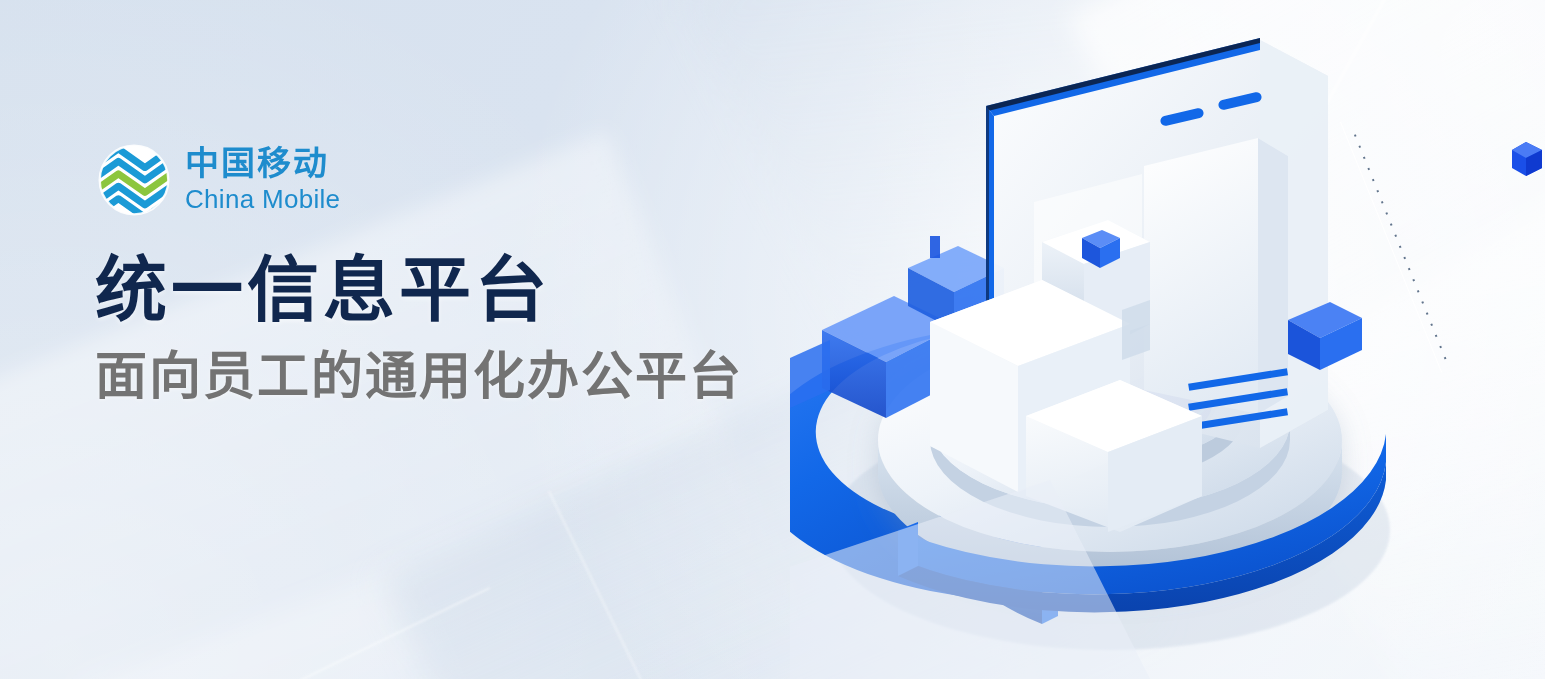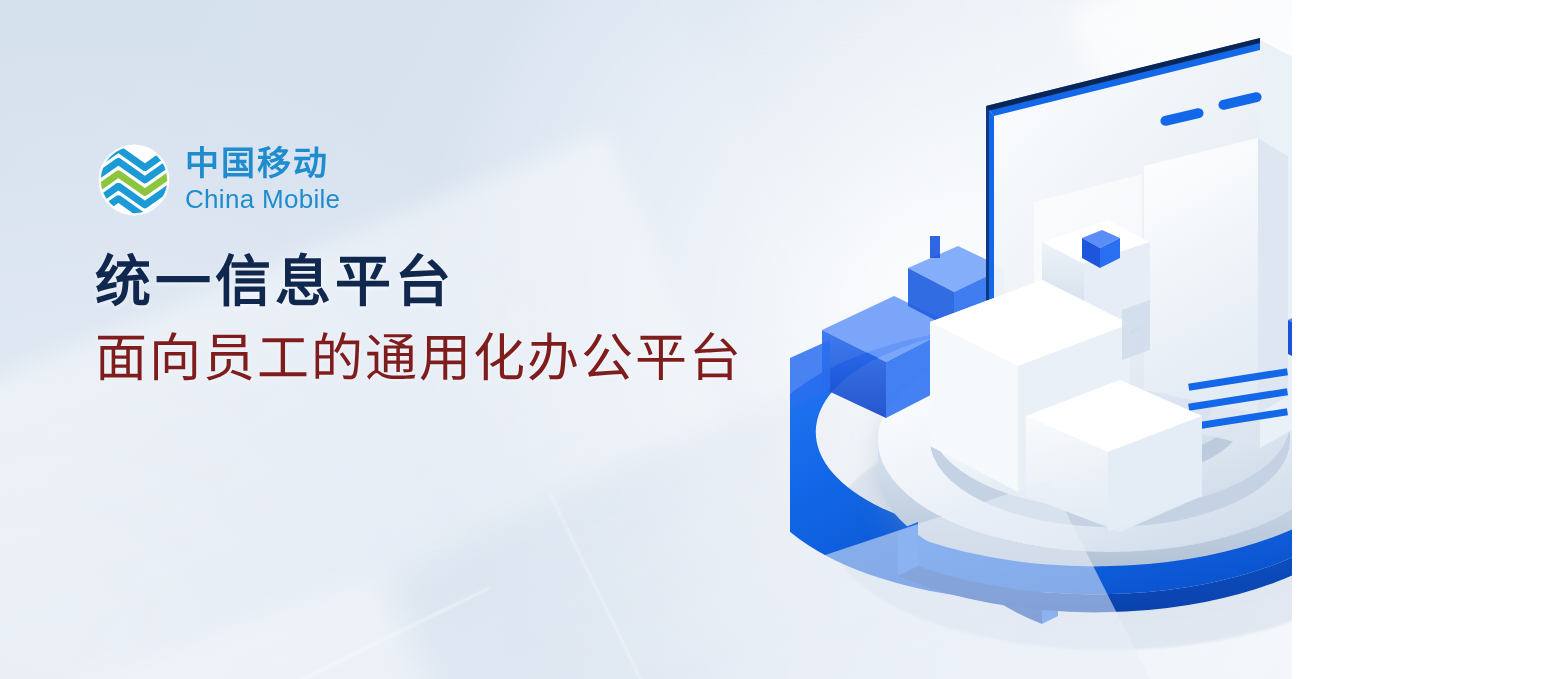--- a/index.html
+++ b/index.html
@@ -3,21 +3,21 @@
 <meta charset="utf-8">
 <title>统一信息平台</title>
 <style>
   html, body {
     margin: 0;
     padding: 0;
     background: #fff;
   }
   #banner {
     position: relative;
-    width: 1292px;
+    width: 1545px;
     height: 679px;
     overflow: hidden;
     font-family: "Liberation Sans", "DejaVu Sans", sans-serif;
     background: #d9e3ef;
   }
 
   
   .bg-base {
     position: absolute;
     inset: 0;
@@ -135,34 +135,34 @@
     font-size: 26px;
     line-height: 1.1;
     letter-spacing: 0.3px;
     color: #1e8ccd;
     font-weight: 400;
     white-space: nowrap;
     margin-top: 3px;
   }
   .headline {
     margin-top: 30px;
-    font-size: 56px;
+    font-size: 72px;
     line-height: 1.08;
     font-weight: 700;
     color: #10274e;
     letter-spacing: 4px;
     white-space: nowrap;
     text-shadow: 0 2px 5px rgba(255,255,255,0.55);
   }
   .subline {
     margin-top: 18px;
     font-size: 52px;
     line-height: 1.1;
-    font-weight: 400;
-    color: #7f1d1d;
+    font-weight: 700;
+    color: #737373;
     letter-spacing: 2px;
     white-space: nowrap;
     text-shadow: 0 1px 4px rgba(255,255,255,0.5);
   }
 
   
   .illustration {
     position: absolute;
     left: 790px;
     top: 10px;

